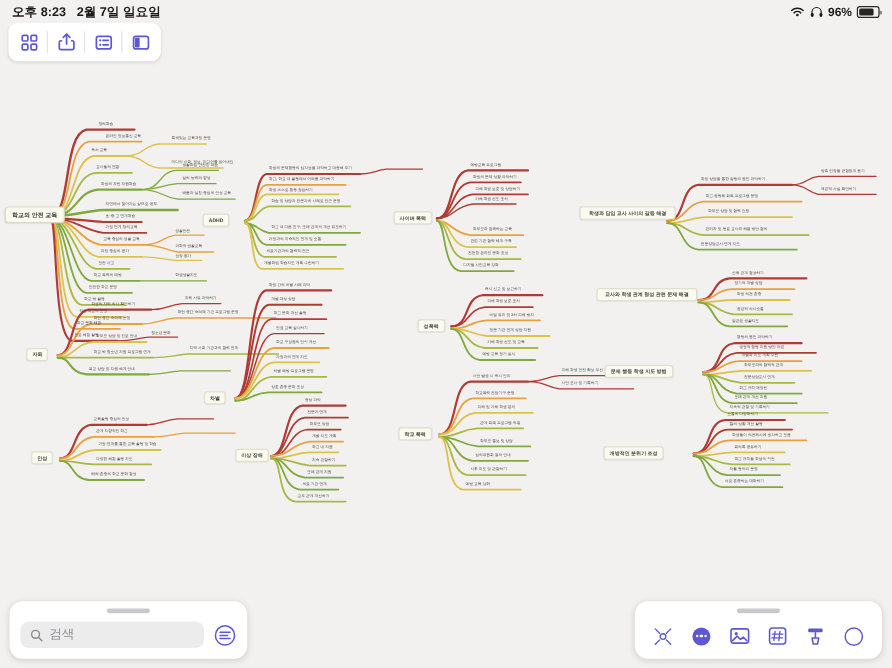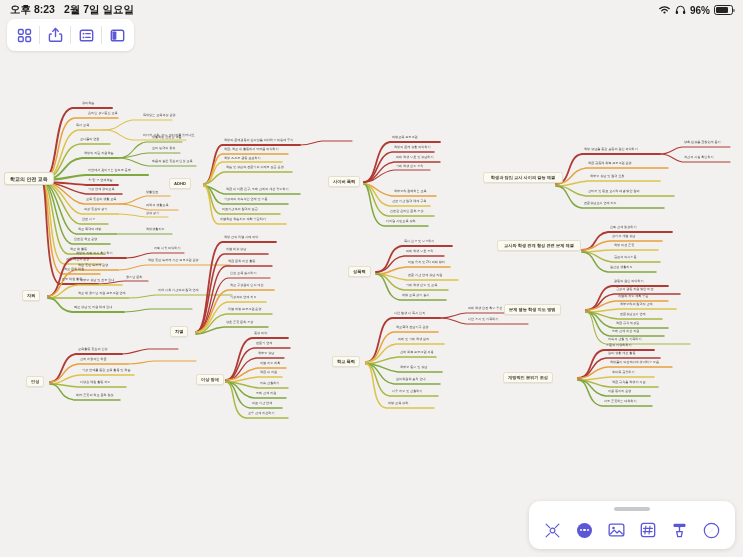--- a/index.html
+++ b/index.html
@@ -478,20 +478,40 @@
     <div class="node" style="left:256px;top:290px;">전문가 연계</div>
     <div class="node" style="left:258px;top:300px;">학부모 상담</div>
     <div class="node" style="left:260px;top:310px;">개별 지도 계획</div>
     <div class="node" style="left:260px;top:319px;">학급 내 지원</div>
     <div class="node" style="left:260px;top:330px;">지속 관찰하기</div>
     <div class="node" style="left:256px;top:340px;">또래 관계 지원</div>
     <div class="node" style="left:252px;top:350px;">의료 기관 연계</div>
     <div class="node" style="left:248px;top:360px;">교우 관계 개선하기</div>
   </div>
 
+  <div class="searchpanel">
+    <div class="grabber"></div>
+    <div class="searchrow">
+      <div class="searchbox">
+        <span class="ic">
+          <svg width="11" height="11" viewBox="0 0 14 14">
+            <circle cx="5.9" cy="5.9" r="4.2" fill="none" stroke="#8c8c91" stroke-width="1.5"></circle>
+            <path d="M9.2 9.2 12.6 12.6" stroke="#8c8c91" stroke-width="1.5" stroke-linecap="round"></path>
+          </svg>
+        </span>
+        <span class="ph">검색</span>
+      </div>
+      <div class="filterbtn">
+        <svg width="19" height="19" viewBox="0 0 20 20">
+          <circle cx="10" cy="10" r="8.4" fill="none" stroke="#5b57d6" stroke-width="1.3"></circle>
+          <path d="M5.6 7.2h8.8M5.6 10h6.6M5.6 12.8h8.8" stroke="#5b57d6" stroke-width="1.3" stroke-linecap="round"></path>
+        </svg>
+      </div>
+    </div>
+  </div>
 
   <div class="toolpanel">
     <div class="grabber"></div>
     <div class="toolrow">
       <div class="tool">
         <svg width="17" height="17" viewBox="0 0 18 18">
           <circle cx="9" cy="9" r="2.5" fill="none" stroke="#5b57d6" stroke-width="1.2"></circle>
           <path d="M2.2 2.2 6 6M15.8 2.2 12 6M2.2 15.8 6 12M15.8 15.8 12 12" stroke="#5b57d6" stroke-width="1.2" stroke-linecap="round"></path>
         </svg>
       </div>

